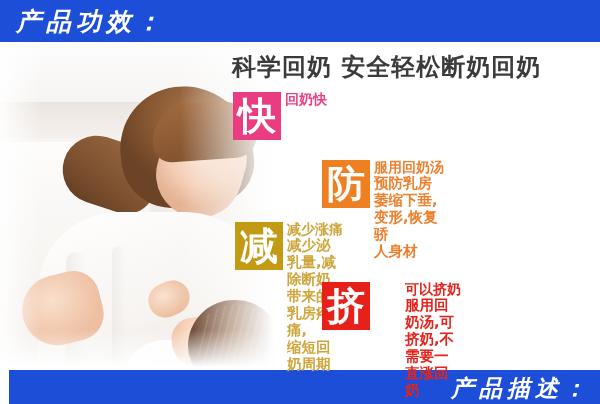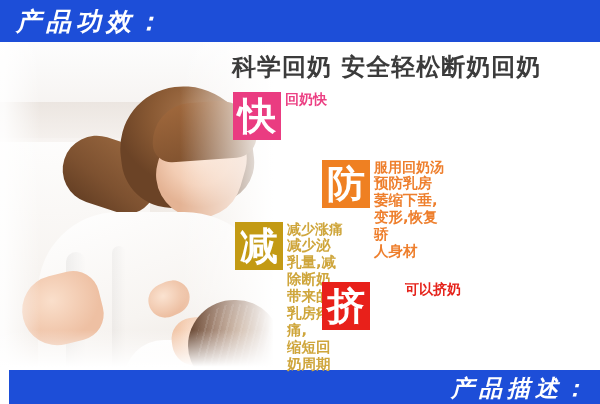--- a/index.html
+++ b/index.html
@@ -292,20 +292,22 @@
       <div class="feat-title">减少涨痛</div>
       <div class="feat-desc">减少泌乳量,减除断奶带来的乳房疼痛,
 缩短回奶周期</div>
     </div>
   </div>
 
   <div class="feature" id="feature-ji">
     <div class="badge">挤</div>
     <div class="feat-text">
       <div class="feat-title">可以挤奶</div>
+      <div class="feat-desc">服用回奶汤,可挤奶,不需要一
+直涨回奶</div>
     </div>
   </div>
 
   <div class="bar bar-bottom">
     <div class="bar-label">产品描述：</div>
   </div>
 
 </div>
 
 </body></html>

